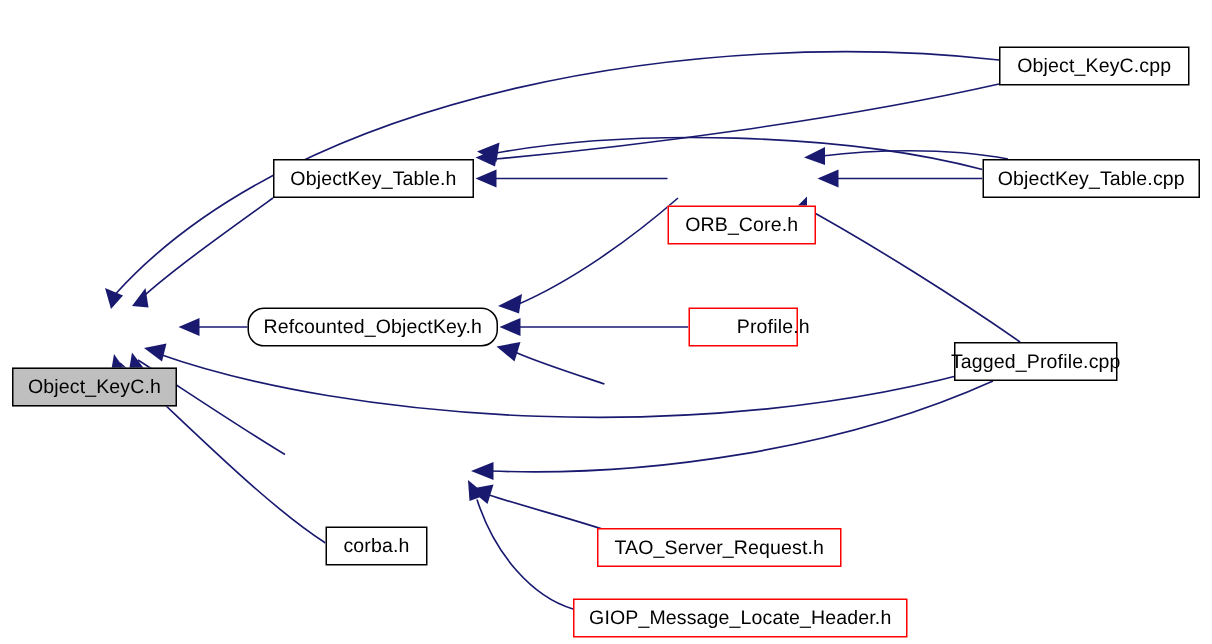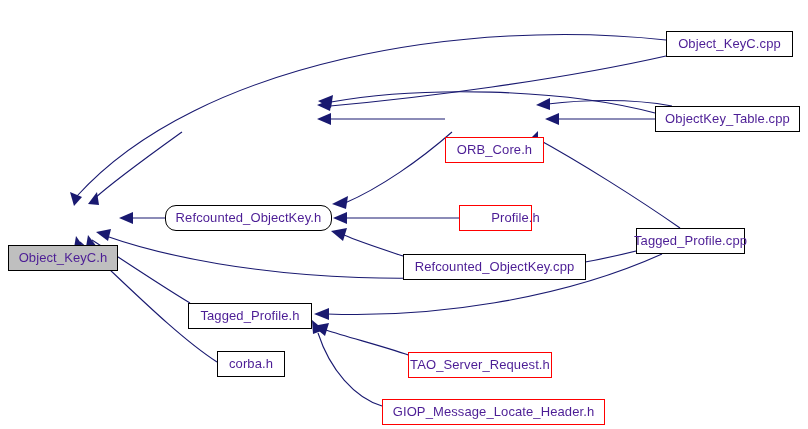--- a/index.html
+++ b/index.html
@@ -38,21 +38,21 @@
   .node-box {
     position: absolute;
     box-sizing: border-box;
     border: 1px solid #000000;
     background: #ffffff;
     display: flex;
     align-items: center;
     justify-content: center;
     font-family: "Liberation Sans", sans-serif;
     font-size: 13px;
-    color: #4c1d95;
+    color: #000000;
     white-space: nowrap;
     letter-spacing: 0.1px;
   }
   .node-box.red {
     border-color: #ff0000;
   }
   .node-box.current {
     background: #bfbfbf;
     border-color: #000000;
   }
@@ -158,46 +158,43 @@
       <path class="edge-path" d="M 382,406 C 355,398 330,370 318,333"></path>
       <polygon class="arrow-head" points="324,330 312,320 313,334"></polygon>
     </g>
 
   </svg>
 
   <div class="node-box current" style="left:8px; top:205px; width:110px; height:26px;margin-top:40px;">
     <span class="node-label">Object_KeyC.h</span>
   </div>
 
+  <div class="node-box" style="left:182px; top:106px; width:134px; height:26px;">
+    <span class="node-label">ObjectKey_Table.h</span>
+  </div>
 
   <div class="node-box" style="left:165px; top:205px; width:167px; height:26px;border-radius:11px;">
     <span class="node-label">Refcounted_ObjectKey.h</span>
   </div>
 
-  <div class="node-box" style="left:188px; top:303px; width:124px; height:26px;">
-    <span class="node-label">Tagged_Profile.h</span>
-  </div>
 
   <div class="node-box" style="left:217px; top:351px; width:68px; height:26px;">
     <span class="node-label">corba.h</span>
   </div>
 
   <div class="node-box red" style="left:445px; top:106px; width:99px; height:26px;margin-top:31px;">
     <span class="node-label">ORB_Core.h</span>
   </div>
 
   <div class="node-box red" style="left:459px; top:205px; width:73px; height:26px;padding-left:40px;">
     <span class="node-label">Profile.h</span>
   </div>
 
-  <div class="node-box" style="left:403px; top:254px; width:183px; height:26px;">
-    <span class="node-label">Refcounted_ObjectKey.cpp</span>
-  </div>
-
-  <div class="node-box red" style="left:408px; top:352px; width:144px; height:26px;">
+
+  <div class="node-box red" style="left:398px; top:352px; width:163px; height:26px;">
     <span class="node-label">TAO_Server_Request.h</span>
   </div>
 
   <div class="node-box red" style="left:382px; top:399px; width:223px; height:26px;">
     <span class="node-label">GIOP_Message_Locate_Header.h</span>
   </div>
 
   <div class="node-box" style="left:666px; top:31px; width:127px; height:26px;">
     <span class="node-label">Object_KeyC.cpp</span>
   </div>

